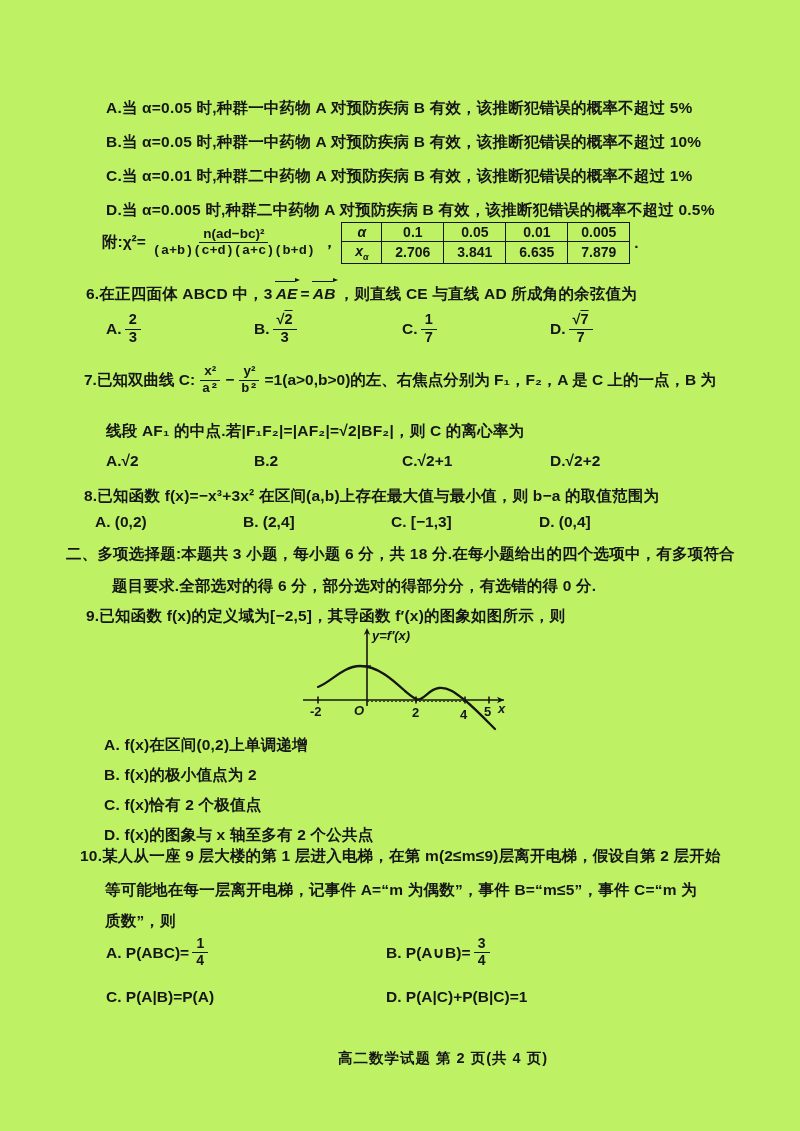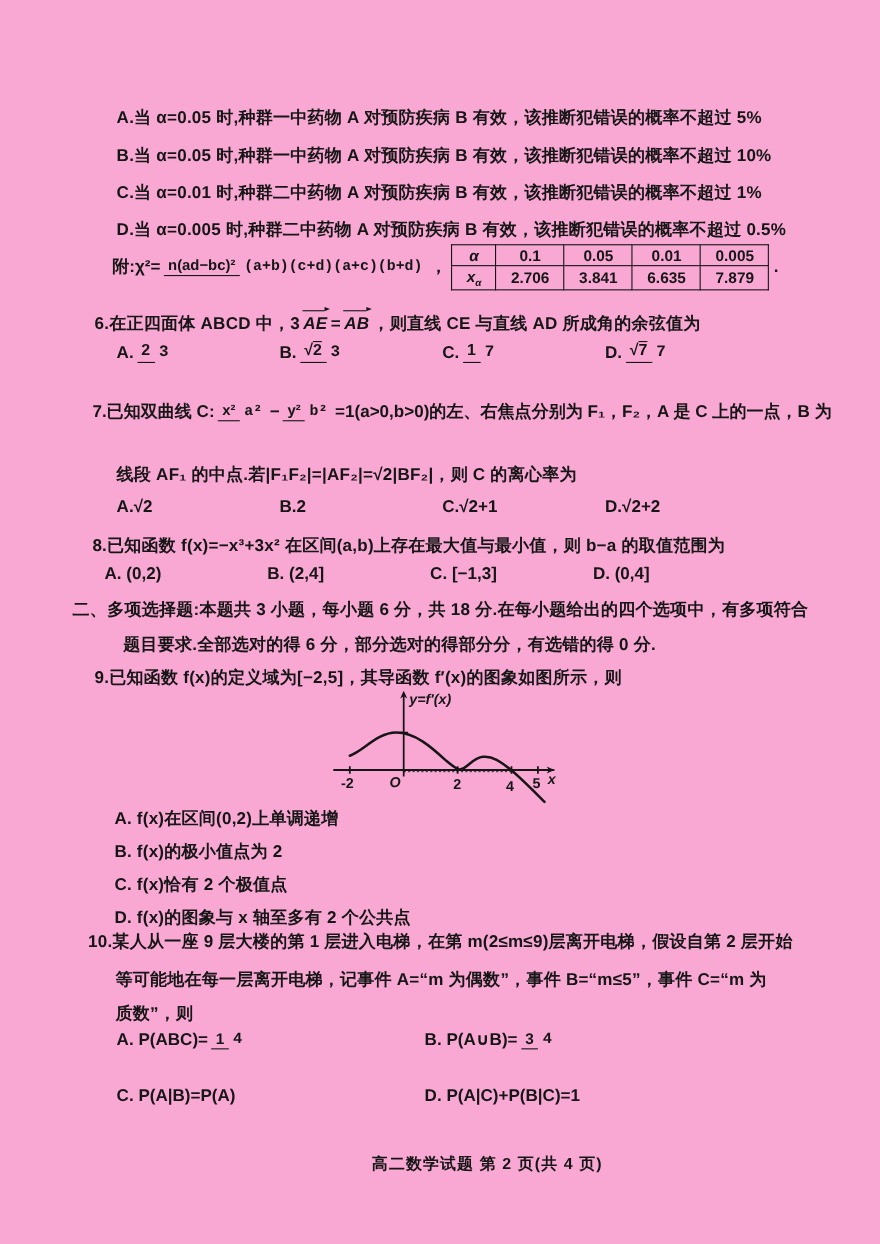--- a/index.html
+++ b/index.html
@@ -3,27 +3,27 @@
 <meta charset="utf-8">
 <style>
   * { margin:0; padding:0; box-sizing:border-box; }
   html,body { width:800px; height:1131px; }
   body {
     background:#ffffff;
     font-family:"Liberation Sans","DejaVu Sans",sans-serif;
     font-weight:bold;
     color:#161616;
   }
-  .page { position:relative; width:800px; height:1131px; overflow:hidden; background:#f9a8d4; }
+  .page { position:relative; width:800px; height:1131px; overflow:hidden; background:#bef264; }
   .abs { position:absolute; }
   .line { font-size:15.5px; white-space:nowrap; letter-spacing:0.2px; }
   .lines34 .line { height:34px; line-height:22px; }
 
   
-  .frac { display:inline-flex; flex-direction:row; align-items:center; vertical-align:middle; margin:0 3px; }
+  .frac { display:inline-flex; flex-direction:column; align-items:center; vertical-align:middle; margin:0 3px; }
   .frac .fnum { display:block; padding:0 4px 1px 4px; border-bottom:1.5px solid #161616; line-height:1.1; text-align:center; }
   .frac .fden { display:block; padding:1px 4px 0 4px; line-height:1.1; text-align:center;font-family:Liberation Mono, monospace; }
   .ovl { text-decoration:overline; }
 
   
   .vec { position:relative; display:inline-block; font-style:italic; margin:0 2px; padding:0 1px; }
   .vec::before { content:""; position:absolute; left:0; right:4px; top:-4px; border-top:1.4px solid #161616; }
   .vec::after  { content:""; position:absolute; right:-1px; top:-7px; width:0; height:0;
                  border-left:5px solid #161616; border-top:2.6px solid transparent; border-bottom:2.6px solid transparent; }
 

